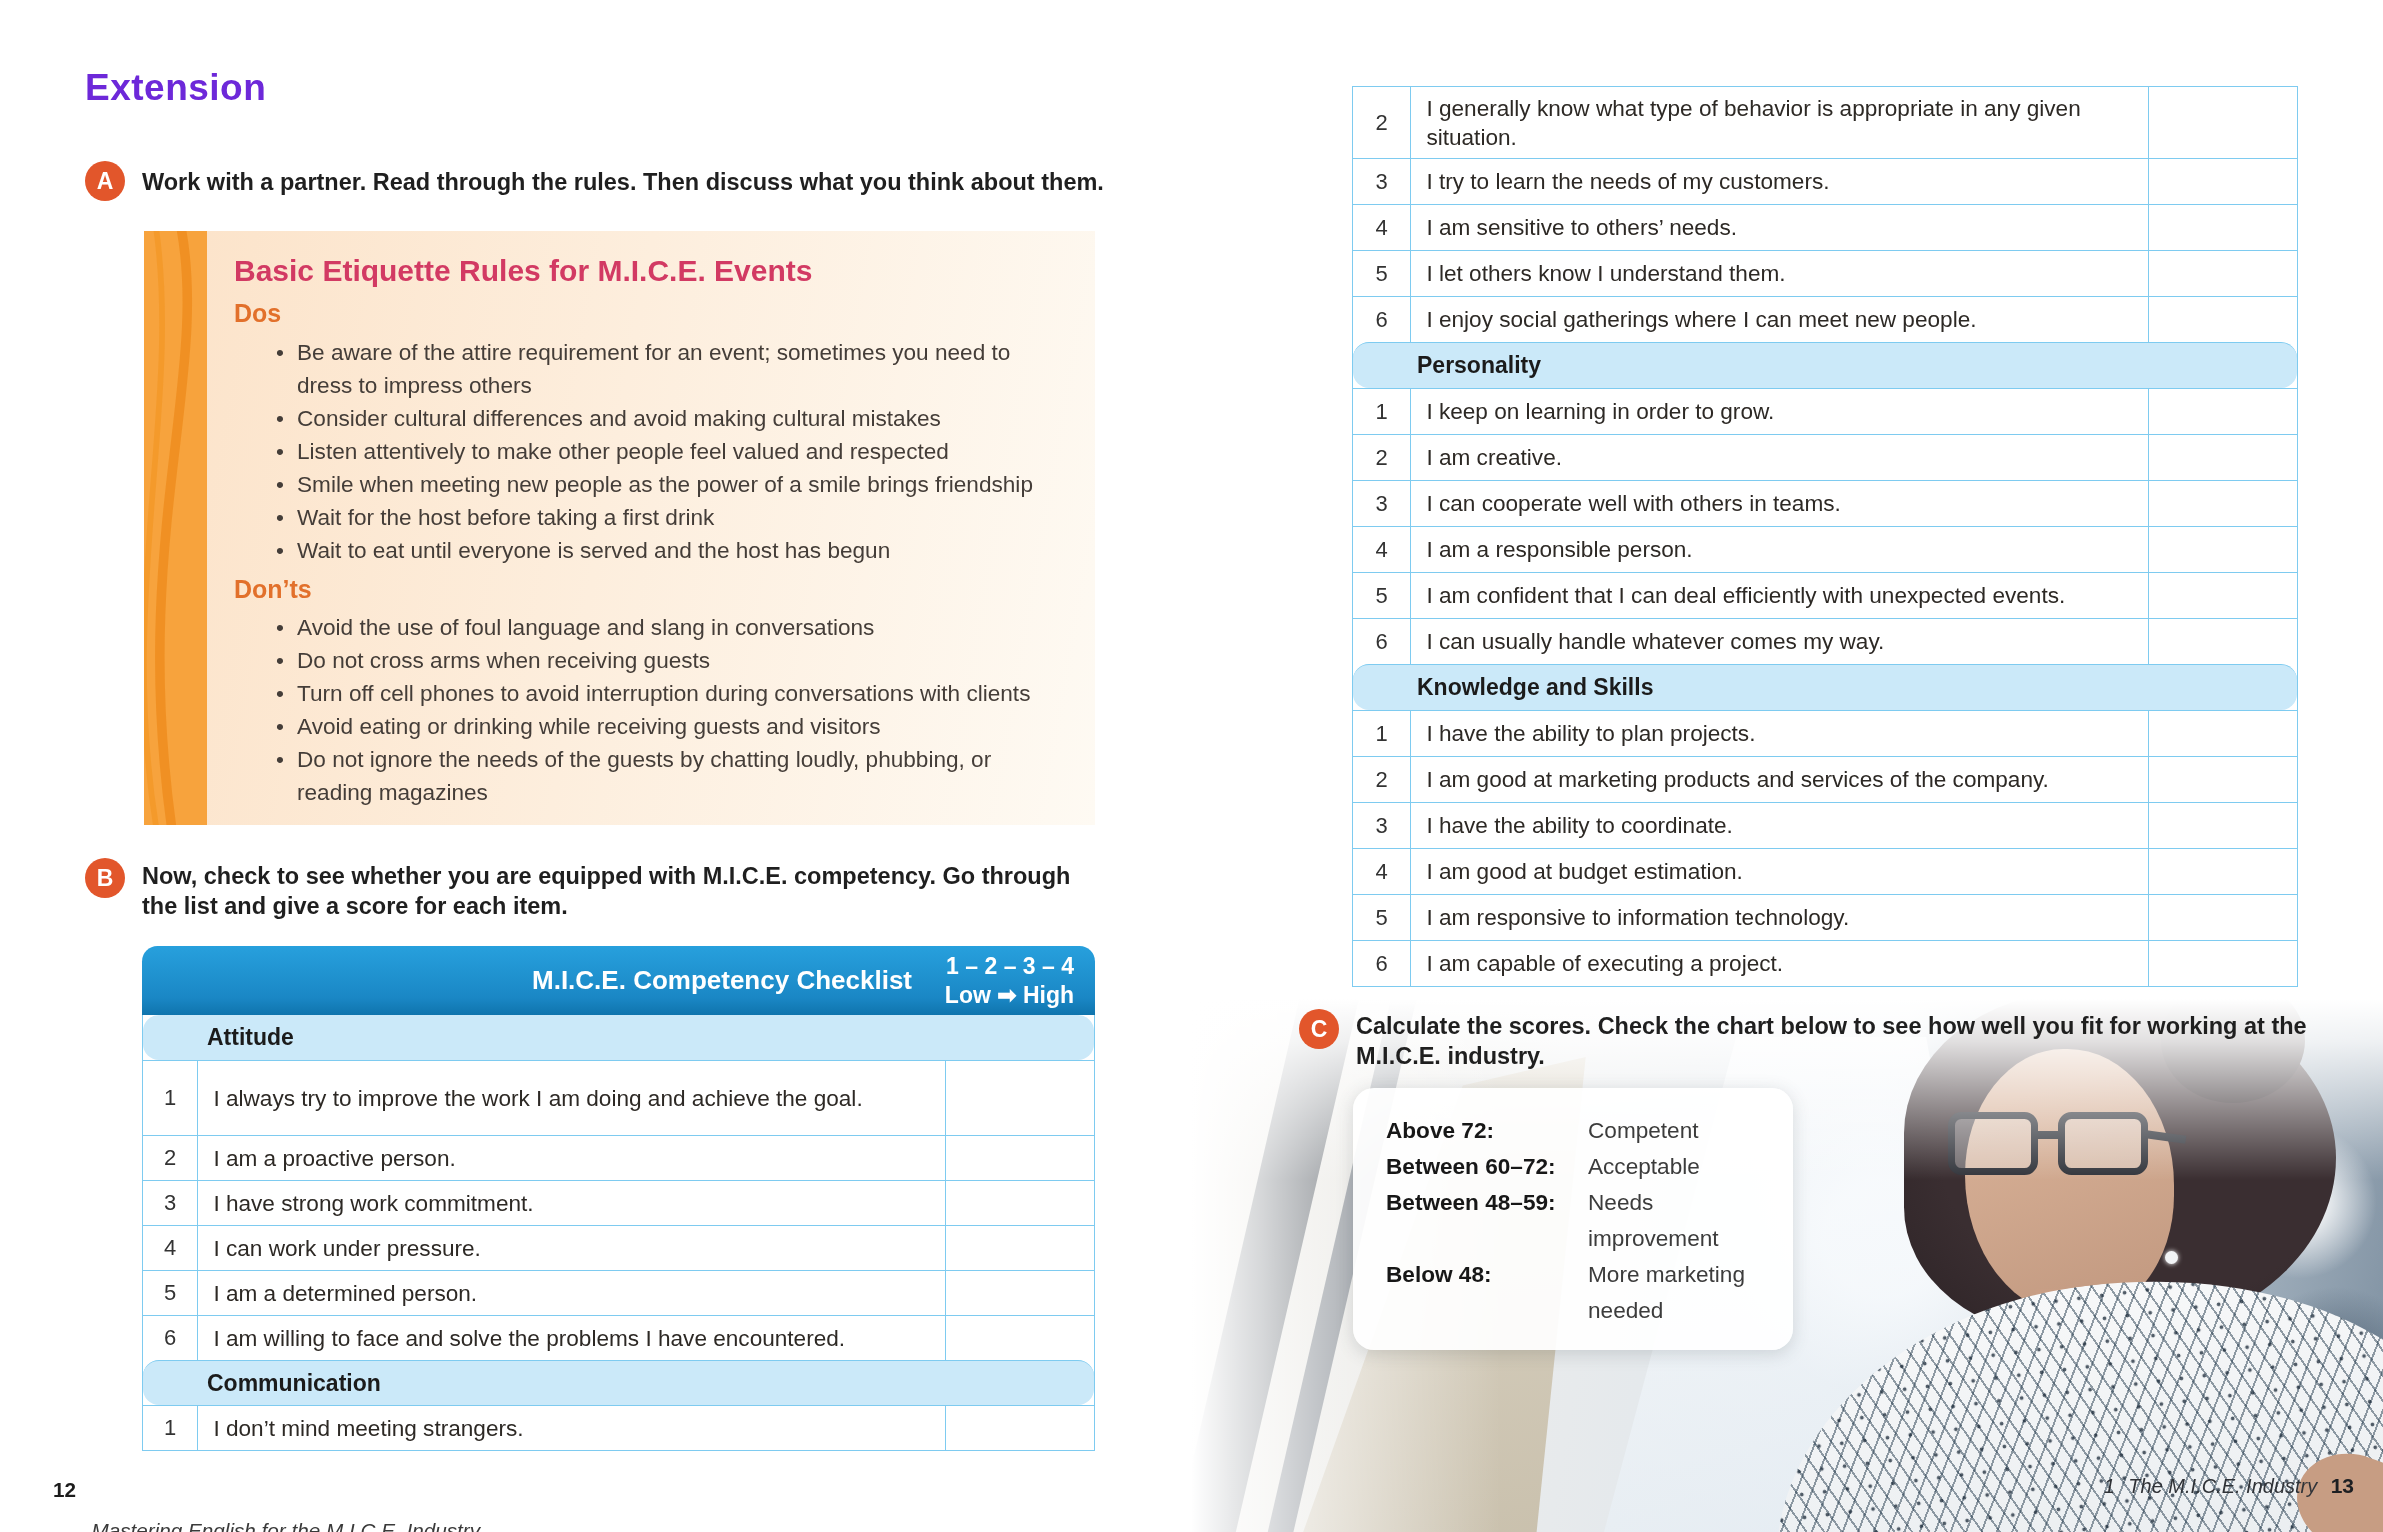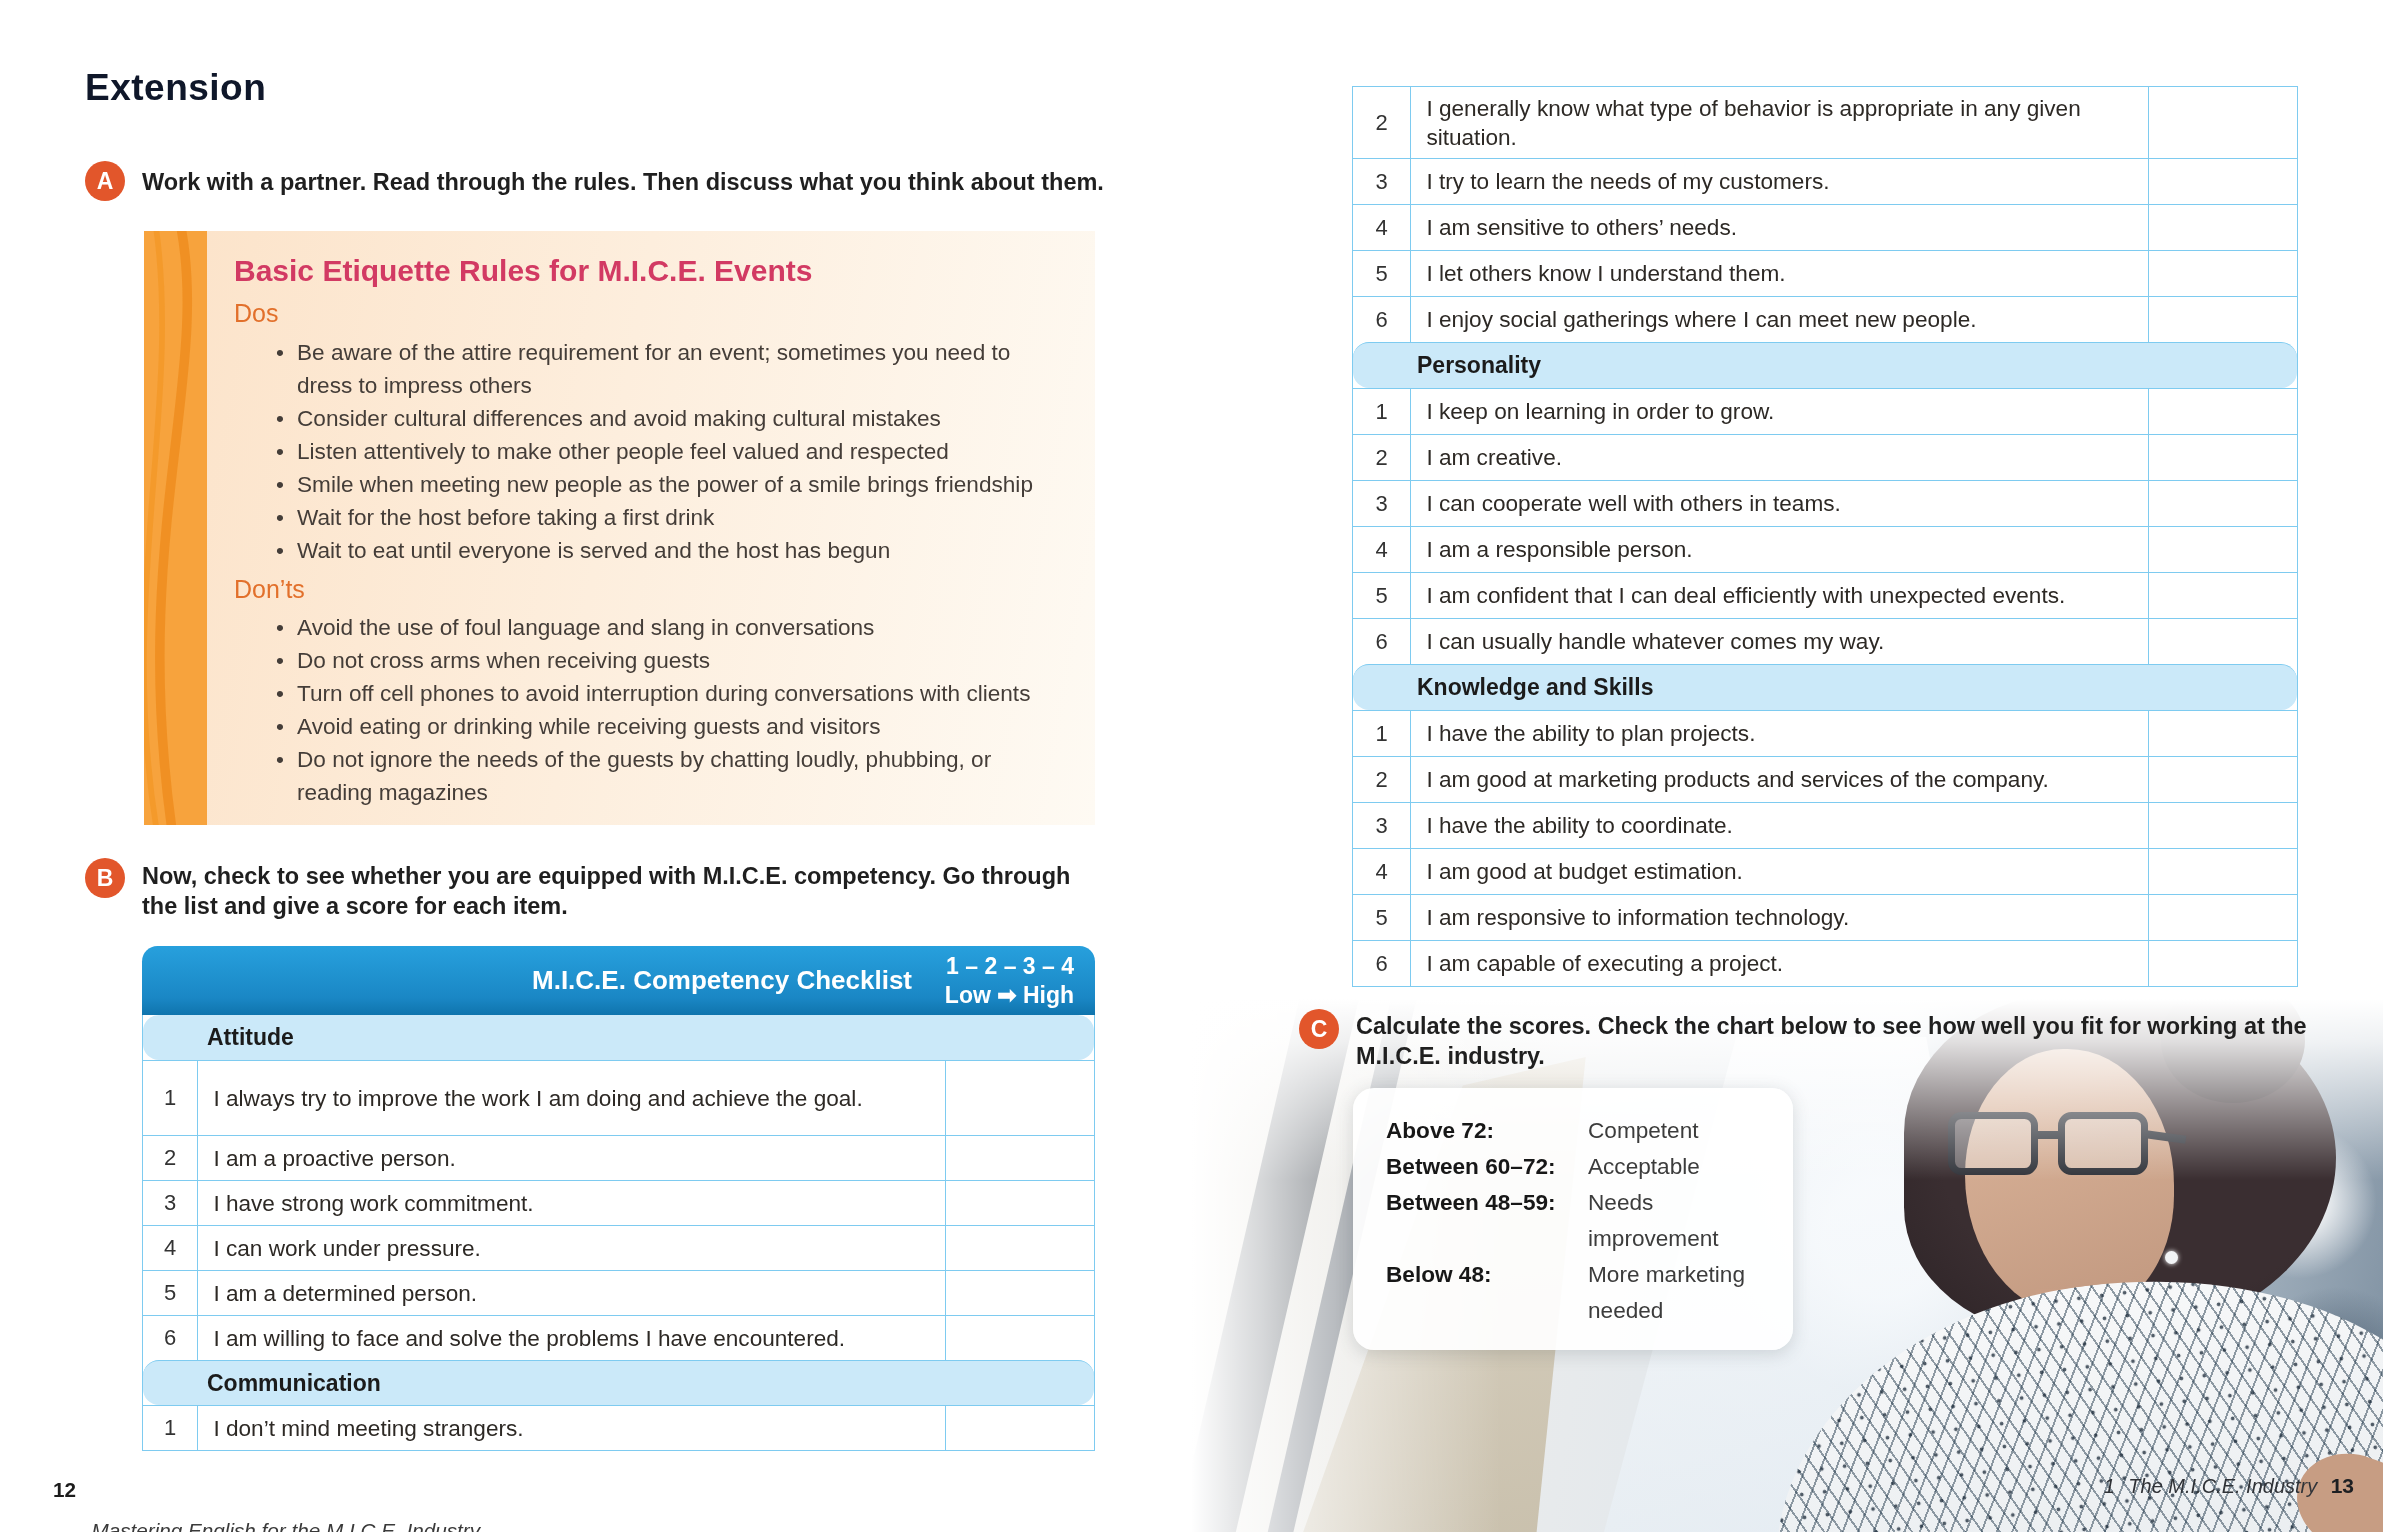--- a/index.html
+++ b/index.html
@@ -4,21 +4,21 @@
 <style>
   * { margin:0; padding:0; box-sizing:border-box; }
   html,body { background:#ffffff; }
   body {
     width:2383px; height:1532px; position:relative; overflow:hidden;
     font-family:"Liberation Sans", sans-serif; color:#222;
   }
   .abs { position:absolute; }
 
   
-  .page-title { left:85px; top:67px; font-size:37px; font-weight:bold; color:#0f172a; letter-spacing:0.5px; }
+  .page-title { left:85px; top:67px; font-size:37px; font-weight:bold; color:#6d28d9; letter-spacing:0.5px; }
 
   .badge {
     width:40px; height:40px; border-radius:50%; background:#e2562b; color:#fff;
     font-weight:bold; font-size:23px; display:flex; align-items:center; justify-content:center;
   }
   #badgeA { left:85px; top:161px; }
   #badgeB { left:85px; top:858px; }
   #badgeC { left:1299px; top:1009px; z-index:4; }
 
   .instr { font-weight:bold; font-size:23.5px; color:#1f1f1f; line-height:30px; }
@@ -28,21 +28,21 @@
 
   
   .rules-box { left:144px; top:231px; width:951px; height:594px; display:flex; }
   .rb-bar { width:63px; background:#f7a33d; position:relative; overflow:hidden; flex:none; }
   .rb-bar svg { position:absolute; left:0; top:0; }
   .rb-content {
     flex:1; padding:21px 25px 17.3px 27px;
     background:linear-gradient(100deg, #fce4cb 0%, #fdeedd 45%, #fefaf3 100%);
   }
   .rb-title { font-size:30px; font-weight:bold; color:#d23a63; margin:1.9px 0 11.5px; }
-  .rb-h { font-size:25px; font-weight:normal; color:#e2702b; margin:7.7px 0 5.8px; }
+  .rb-h { font-size:25px; font-weight:bold; color:#e2702b; margin:7.7px 0 5.8px; }
   ul.rules { list-style:none; padding:1.9px 0 0 42px; margin-bottom:7.7px; }
   ul.rules li { position:relative; padding-left:21px; font-size:22.6px; line-height:33px; color:#443d38; }
   ul.rules .blt { position:absolute; left:0; top:0; }
 
   
   .tbl-head {
     left:142px; top:946px; width:953px; height:69px; border-radius:15.4px 15.4px 0 0;
     background:linear-gradient(#27a0dd 0%, #1a87c5 75%, #0f74ad 100%);
     color:#fff; display:flex; align-items:center;
   }

